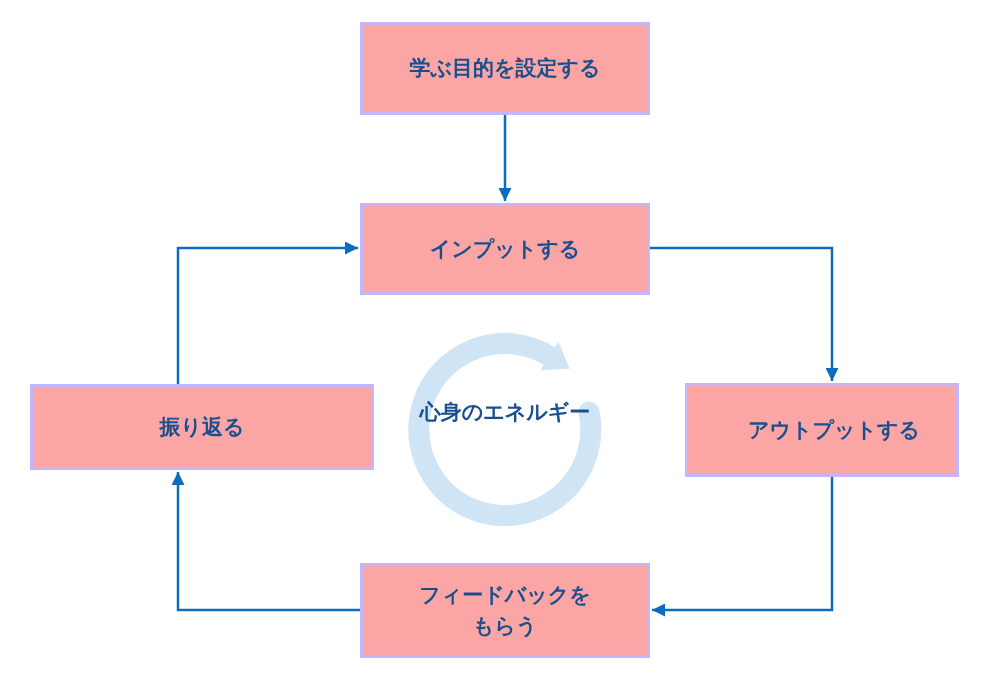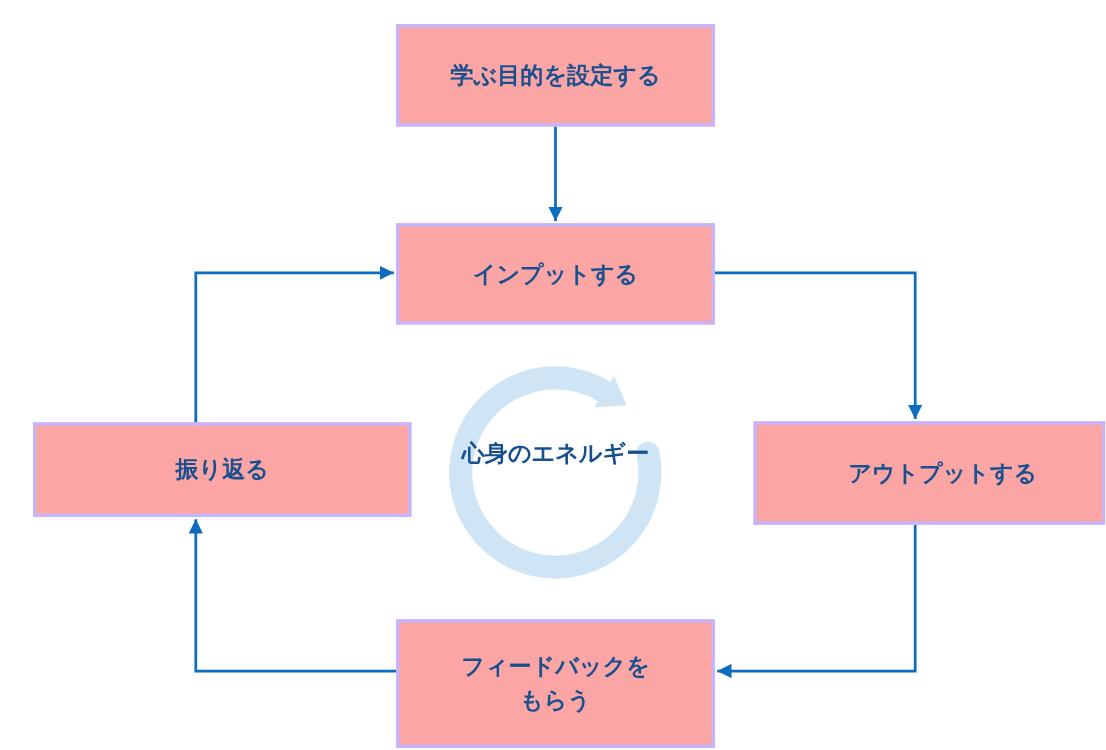--- a/index.html
+++ b/index.html
@@ -32,22 +32,22 @@
     align-items: center;
     justify-content: center;
     font-weight: bold;
     font-size: 21px;
     color: #174f8f;
     text-align: center;
     line-height: 1.45;
   }
   #box-purpose  { left: 360px; top: 22px;  width: 290px; height: 93px; }
   #box-input    { left: 360px; top: 203px; width: 290px; height: 92px; }
-  #box-output   { left: 685px; top: 383px; width: 320px; height: 94px; padding-left: 24px; }
-  #box-feedback { left: 360px; top: 563px; width: 290px; height: 117px; }
+  #box-output   { left: 685px; top: 383px; width: 274px; height: 94px; padding-left: 24px; }
+  #box-feedback { left: 360px; top: 563px; width: 290px; height: 95px; }
   #box-reflect  { left: 30px;  top: 384px; width: 344px; height: 86px; }
   .center-label {
     position: absolute;
     left: 375px;
     top: 396px;
     width: 260px;
     text-align: center;
     font-weight: bold;
     font-size: 21px;
     color: #174f8f;

